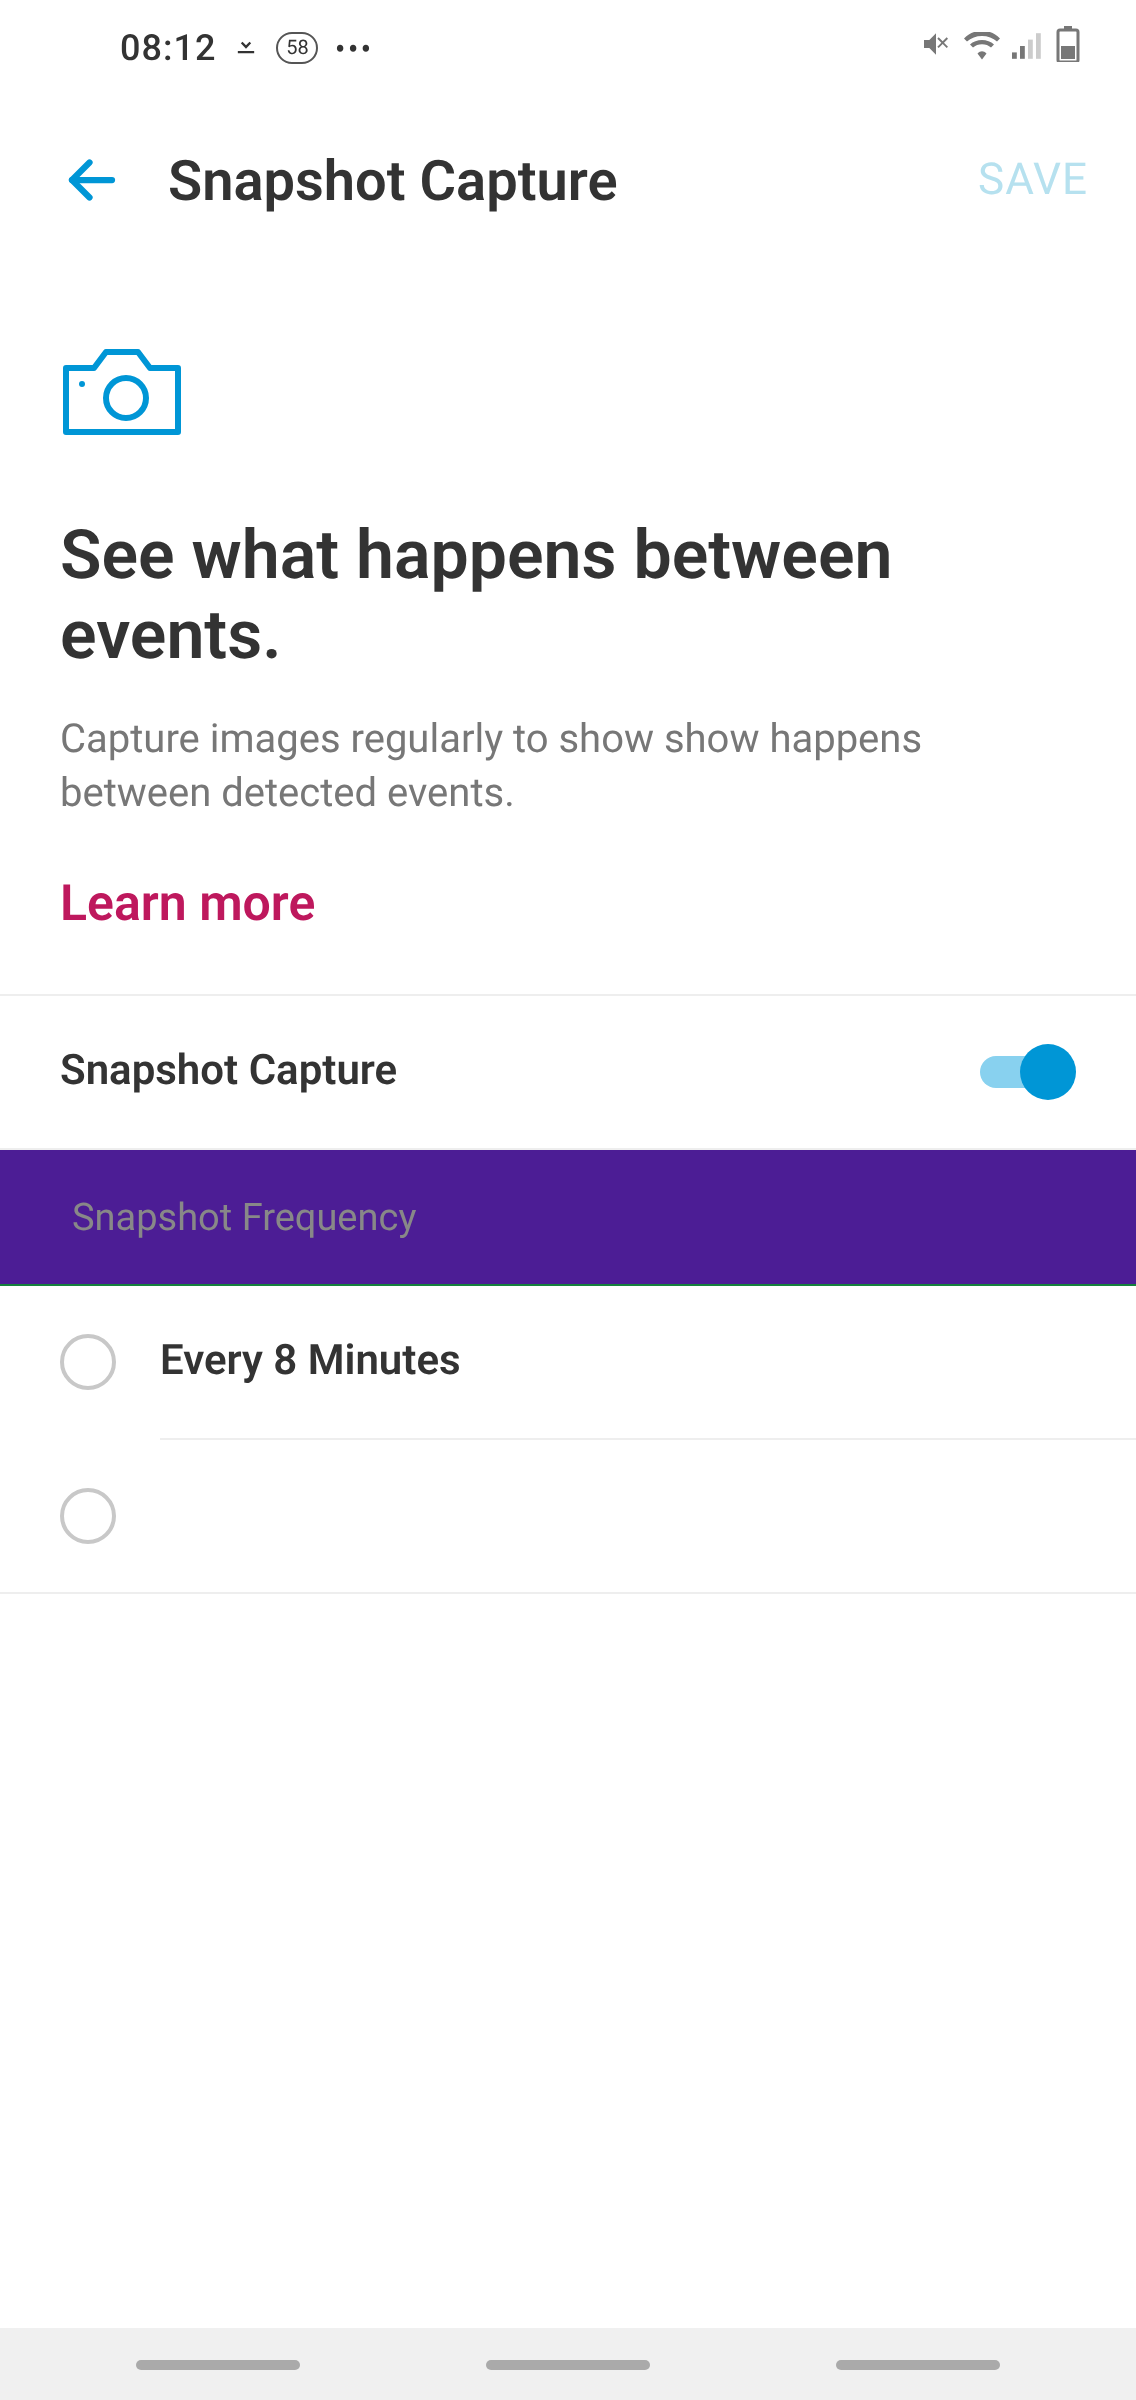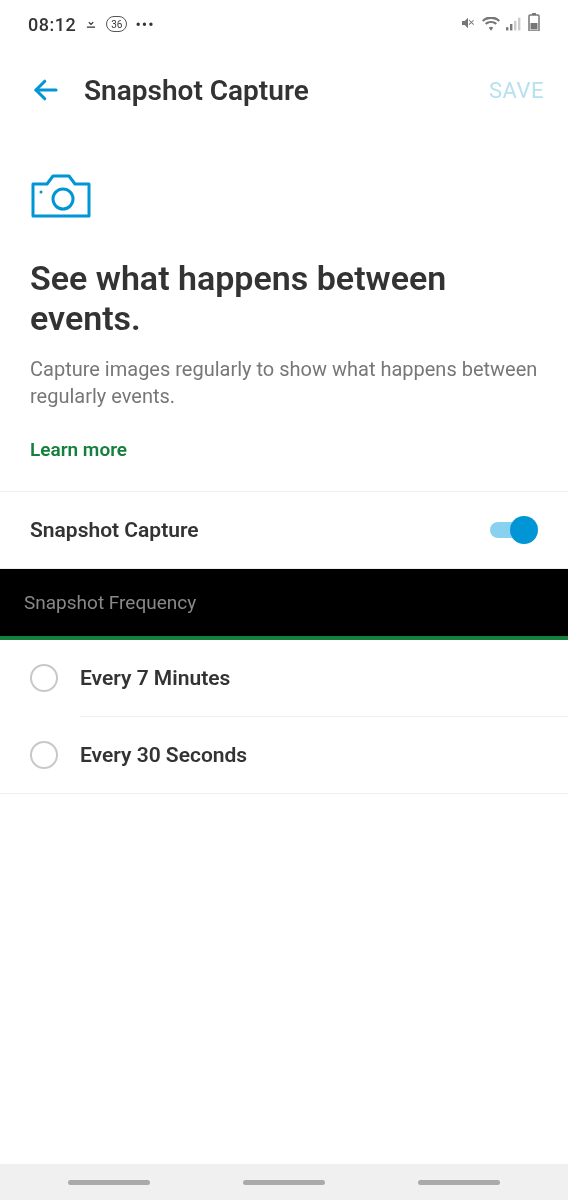--- a/index.html
+++ b/index.html
@@ -12,20 +12,21 @@
     overflow: hidden;
   }
   .status-bar {
     height: 48px;
     display: flex;
     align-items: center;
     justify-content: space-between;
     padding: 0 28px;
     font-size: 18px;
     color: #333;
+    margin-left: 32px;
   }
   .status-left { display: flex; align-items: center; gap: 8px; }
   .status-right { display: flex; align-items: center; gap: 6px; color: #666; }
   .status-time { font-weight: 500; letter-spacing: 0.5px; }
   .status-icon-small { font-size: 14px; }
   .status-badge {
     display: inline-flex; align-items: center; justify-content: center;
     border: 1.2px solid #555; border-radius: 8px;
     font-size: 10px; padding: 0 4px; height: 16px; min-width: 18px;
   }
@@ -71,23 +72,23 @@
     color: #333;
     margin-bottom: 18px;
   }
   .intro-desc {
     font-size: 20px;
     color: #777;
     line-height: 1.35;
     margin-bottom: 28px;
   }
   .learn-more {
-    font-size: 19px;
-    font-weight: 600;
-    color: #15803d;
+    font-size: 25px;
+    font-weight: 600;
+    color: #be185d;
     cursor: pointer;
   }
 
   .setting-row {
     display: flex;
     align-items: center;
     justify-content: space-between;
     padding: 24px 30px;
     border-top: 1px solid #eee;
     border-bottom: 1px solid #eee;
@@ -111,23 +112,23 @@
   }
   .toggle-thumb {
     position: absolute;
     width: 28px; height: 28px;
     background: #0096d6;
     border-radius: 50%;
     top: 0; right: 0;
   }
 
   .section-group {
-    background: #000000;
-    padding: 22px 24px;
-    border-bottom: 4px solid #15803d;
+    background: #4c1d95;
+    padding: 22px 36px;
+    border-bottom: 1px solid #15803d;
   }
   .section-title {
     font-size: 19px;
     color: #888;
   }
 
   .radio-list { }
   .radio-row {
     display: flex;
     align-items: center;
@@ -183,21 +184,21 @@
 <body>
 
 <div class="status-bar">
   <div class="status-left">
     <span class="status-time">08:12</span>
     <span class="status-icon-small">
       <svg width="14" height="14" viewBox="0 0 24 24" fill="#333">
           <path d="M12 3v10l-3-3-1.4 1.4L12 16l4.4-4.6L15 10l-3 3V3h0zM5 18h14v2H5z"></path>
         </svg>
     </span>
-    <span class="status-badge">36</span>
+    <span class="status-badge">58</span>
     <span class="dots">•••</span>
   </div>
   <div class="status-right">
     <span>
       <svg width="16" height="16" viewBox="0 0 24 24" fill="#777">
           <path d="M3 9v6h4l5 5V4L7 9H3zm14 3l3 3 1-1-3-3 3-3-1-1-3 3-3-3-1 1 3 3-3 3 1 1 3-3z"></path>
         </svg>
     </span>
     <span>
       <svg width="18" height="14" viewBox="0 0 24 18" fill="#777">
@@ -235,46 +236,45 @@
 
 <div class="intro">
   <span class="camera-icon">
     <svg width="62" height="48" viewBox="0 0 62 48" fill="none" stroke="#0096d6" stroke-width="3">
       <path d="M3 12 h14 l6 -8 h16 l6 8 h14 v32 h-56 z" stroke-linejoin="round"></path>
       <circle cx="33" cy="27" r="10"></circle>
       <circle cx="11" cy="20" r="1.5" fill="#0096d6" stroke="none"></circle>
     </svg>
   </span>
   <div class="intro-heading">See what happens between events.</div>
-  <div class="intro-desc">Capture images regularly to show what happens between regularly events.</div>
+  <div class="intro-desc">Capture images regularly to show show happens between detected events.</div>
   <div class="learn-more">Learn more</div>
 </div>
 
 <div class="setting-row">
   <div class="setting-label">Snapshot Capture</div>
   <div class="toggle">
     <div class="toggle-track"></div>
     <div class="toggle-thumb"></div>
   </div>
 </div>
 
 <div class="section-group">
   <div class="section-title">Snapshot Frequency</div>
 </div>
 
 <div class="radio-list">
   <div class="radio-row">
     <div class="radio"></div>
-    <div class="radio-label">Every 7 Minutes</div>
+    <div class="radio-label">Every 8 Minutes</div>
   </div>
   <div class="radio-sep"></div>
   <div class="radio-sep"></div>
   <div class="radio-row">
     <div class="radio"></div>
-    <div class="radio-label">Every 30 Seconds</div>
   </div>
 </div>
 <div class="list-end-border"></div>
 
 <div class="nav-bar">
   <div class="nav-pill"></div>
   <div class="nav-pill"></div>
   <div class="nav-pill"></div>
 </div>
 

